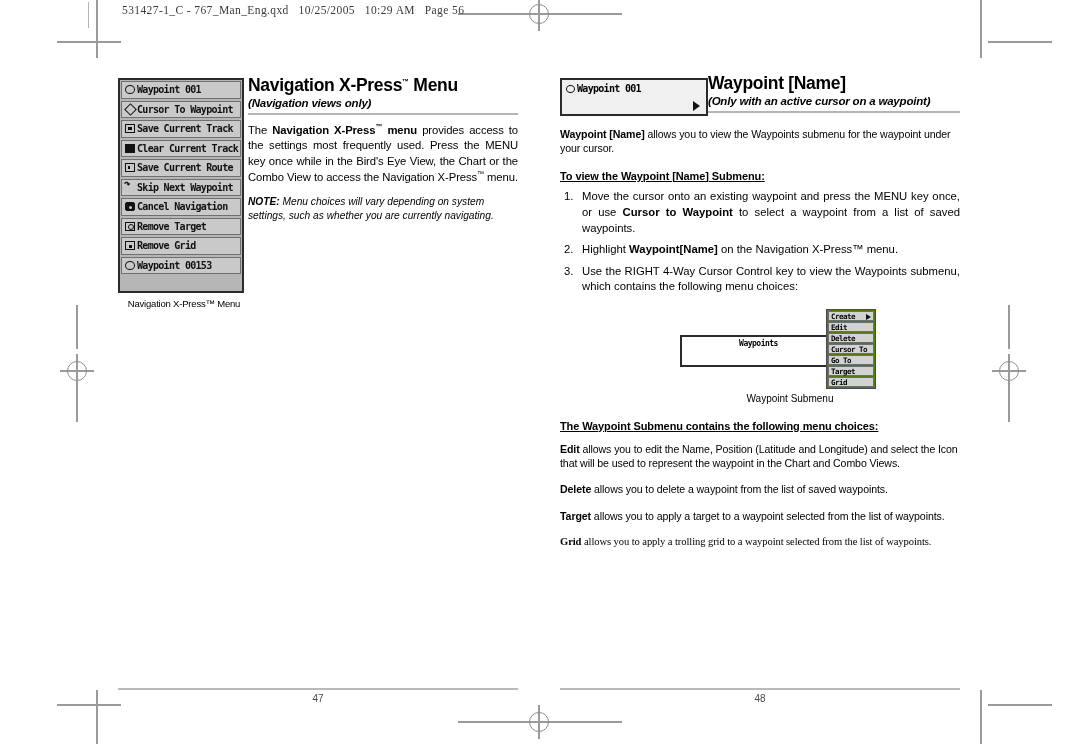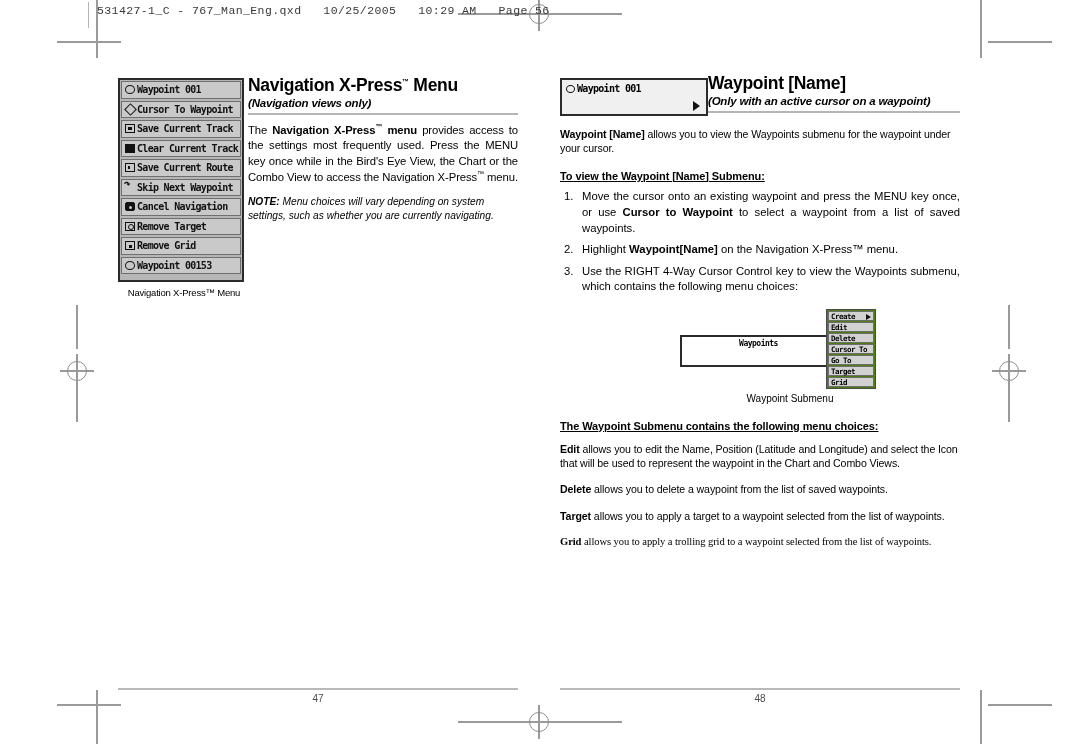--- a/index.html
+++ b/index.html
@@ -21,23 +21,24 @@
   .regmark .circ {
     position:absolute; left:7px; top:7px; width:20px; height:20px;
     border:1px solid #8d8d8d; border-radius:50%;
   }
   .regmark .hl { position:absolute; left:0; top:16px; width:34px; height:2px; background:#9a9a9a; }
   .regmark .vl { position:absolute; left:16px; top:0; width:2px; height:34px; background:#9a9a9a; }
 
   
   .slug {
     position:absolute; left:97px; top:4px;
-    font-family:Liberation Mono, monospace;
+    font-family:Liberation Serif, serif;
     font-size:11.5px; letter-spacing:0.4px; color:#3a3a3a;
     white-space:pre;
+    padding-left:25px;
   }
   .slug-rule { position:absolute; left:88px; top:2px; width:1px; height:26px; background:#b5b5b5; }
 
   
   .page { position:absolute; top:16px; height:744px; }
   .page-left  { left:118px;  width:400px; }
   .page-right { left:560px;  width:400px; }
 
   .footer-rule { position:absolute; bottom:70px; height:2px; background:#b9b9b9; }
   .folio {
@@ -76,21 +77,21 @@
     width:126px; border:2px solid #2b2b2b; background:#b6b6b6;
     padding:1px;
   }
   .lcd-row {
     background:#c9c9c9; border:1px solid #6f6f6f;
     margin-bottom:2px; padding:2px 3px 2px 3px;
     font-family:"DejaVu Sans Mono", monospace;
     font-size:10px; font-weight:bold; letter-spacing:-0.7px;
     color:#111; white-space:nowrap; line-height:1.15;
   }
-  .lcd-row:last-child { margin-bottom:5px; }
+  .lcd-row:last-child { margin-bottom:16px; }
   .lcd-row .ic {
     display:inline-block; width:10px; height:9px; margin-right:2px;
     vertical-align:-1px; position:relative;
   }
   .lcd-row .lbl2 { display:block; text-align:right; }
   .fig-cap { text-align:center; font-size:9.5px; margin-top:5px; letter-spacing:-0.2px; }
 
   
   .ic.wp   { border:1.6px solid #111; border-radius:50%; }
   .ic.cur  { }

